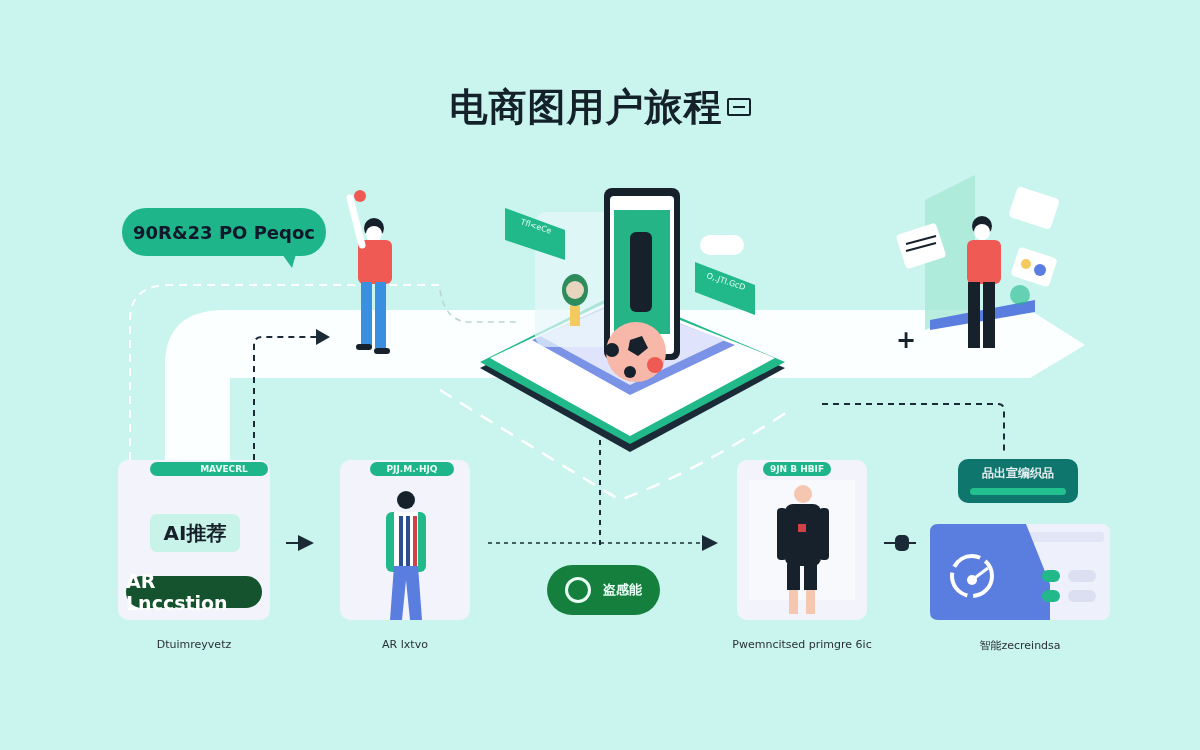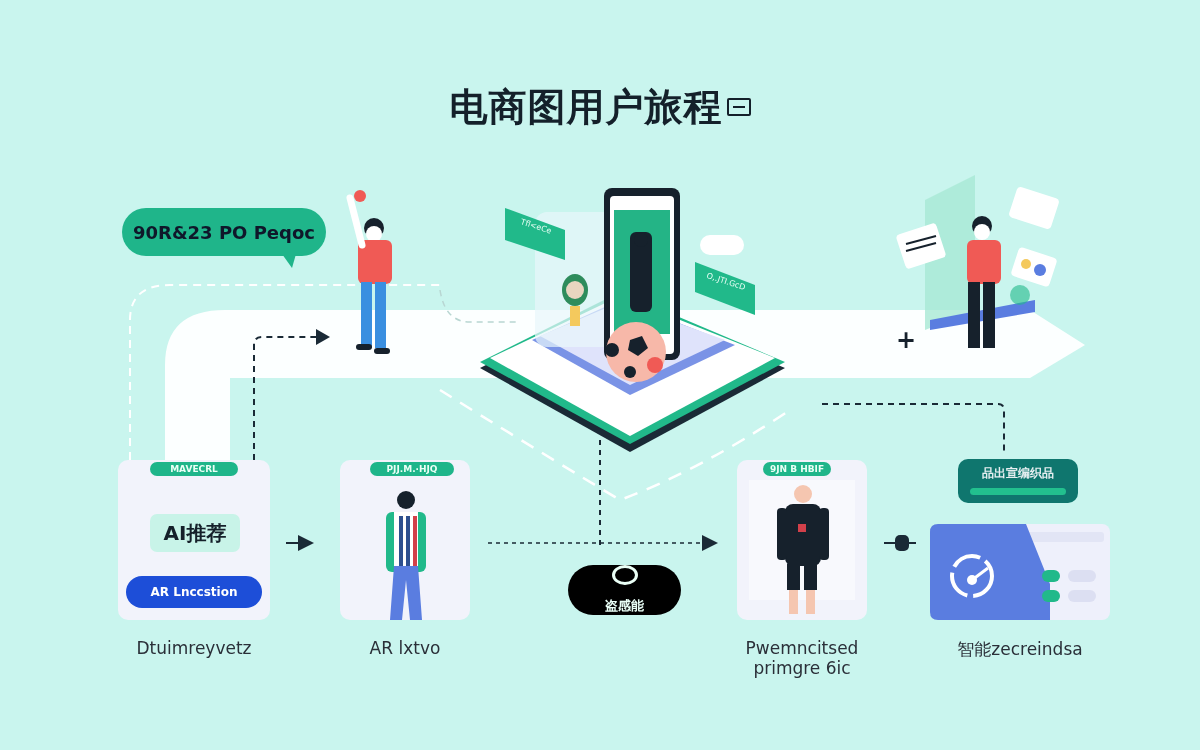--- a/index.html
+++ b/index.html
@@ -6,24 +6,24 @@
   body{width:1200px;height:750px;background:#c9f5ee;position:relative;overflow:hidden;font-family:"DejaVu Sans","Liberation Sans",sans-serif;}
   .abs{position:absolute;}
   .title{left:0;width:1200px;top:82px;text-align:center;font-size:38px;font-weight:bold;color:#14202a;letter-spacing:1px;}
   .title-icon{display:inline-block;width:20px;height:14px;border:2px solid #14202a;border-radius:2px;vertical-align:middle;margin-left:4px;position:relative;top:-3px;}
   .title-icon:after{content:"";position:absolute;left:4px;right:4px;top:6px;height:2px;background:#14202a;}
   svg{position:absolute;left:0;top:0;}
   .bubble{left:122px;top:208px;width:204px;height:48px;border-radius:24px;background:#1fb58a;color:#0f172a;font-size:18px;font-weight:bold;display:flex;align-items:center;justify-content:center;}
   .bubble:after{content:"";position:absolute;left:160px;bottom:-12px;border-left:10px solid transparent;border-right:4px solid transparent;border-top:14px solid #1fb58a;}
   .card{background:#f2f3fb;border-radius:10px;}
   .card-tag{position:absolute;height:14px;border-radius:7px;background:#1fb58a;color:#eafff6;font-size:9px;font-weight:bold;display:flex;align-items:center;justify-content:center;}
-  .caption{font-size:17px;color:#2a2f38;text-align:center;}
+  .caption{font-size:11px;color:#2a2f38;text-align:center;}
   .ai-box{position:absolute;left:32px;top:54px;width:90px;height:38px;border-radius:7px;background:#c8f3e8;color:#15202a;font-size:20px;font-weight:bold;display:flex;align-items:center;justify-content:center;}
-  .ar-pill{position:absolute;left:8px;top:116px;width:136px;height:32px;border-radius:16px;background:#1d4ed8;color:#fff;font-size:12px;font-weight:bold;display:flex;align-items:center;justify-content:center;}
-  .badge-pill{left:568px;top:565px;width:113px;height:50px;border-radius:25px;background:#000000;color:#e9fff7;font-size:13px;font-weight:bold;display:flex;align-items:center;justify-content:center;gap:12px;flex-direction:column;}
+  .ar-pill{position:absolute;left:8px;top:116px;width:136px;height:32px;border-radius:16px;background:#14532d;color:#fff;font-size:19px;font-weight:bold;display:flex;align-items:center;justify-content:center;}
+  .badge-pill{left:547px;top:565px;width:113px;height:50px;border-radius:25px;background:#15803d;color:#e9fff7;font-size:13px;font-weight:bold;display:flex;align-items:center;justify-content:center;gap:12px;}
   .status-box{left:958px;top:459px;width:120px;height:44px;border-radius:10px;background:#0f766e;}
   .status-text{position:absolute;left:0;right:0;top:6px;text-align:center;font-size:12px;color:#e5eef0;font-weight:bold;}
   .status-bar{position:absolute;left:12px;right:12px;bottom:8px;height:7px;border-radius:4px;background:#22c08e;}
   .dash-card{left:930px;top:524px;width:180px;height:96px;}
 </style>
 </head>
 <body>
 
 <svg width="1200" height="750">
 
@@ -112,21 +112,21 @@
 </div>
 
 <div class="abs bubble">
   <span>90R&amp;23 PO Peqoc</span>
 </div>
 
 <div class="abs" style="left:508px;top:222px;width:56px;font-size:8px;color:#eafff6;transform:rotate(18deg);text-align:center;">Tfl&lt;eCe</div>
 <div class="abs" style="left:698px;top:277px;width:56px;font-size:8px;color:#eafff6;transform:rotate(18deg);text-align:center;">O,.JTI.GcD</div>
 
 <div class="abs card" style="left:118px;top:460px;width:152px;height:160px;">
-  <div class="card-tag" style="left:32px;top:2px;width:88px;">MAVECRL</div>
+  <div class="card-tag" style="left:32px;top:2px;width:88px;padding-left:30px;">MAVECRL</div>
   <div class="ai-box">AI推荐</div>
   <div class="ar-pill">AR Lnccstion</div>
 </div>
 <div class="abs caption" style="left:118px;top:638px;width:152px;">Dtuimreyvetz</div>
 
 <div class="abs card" style="left:340px;top:460px;width:130px;height:160px;">
   <div class="card-tag" style="left:30px;top:2px;width:84px;">PJJ.M.·HJQ</div>
   <svg width="130" height="160">
     <circle cx="66" cy="40" r="9" fill="#16212c"></circle>
     <rect x="46" y="52" width="14" height="60" rx="6" fill="#21b98a"></rect>

